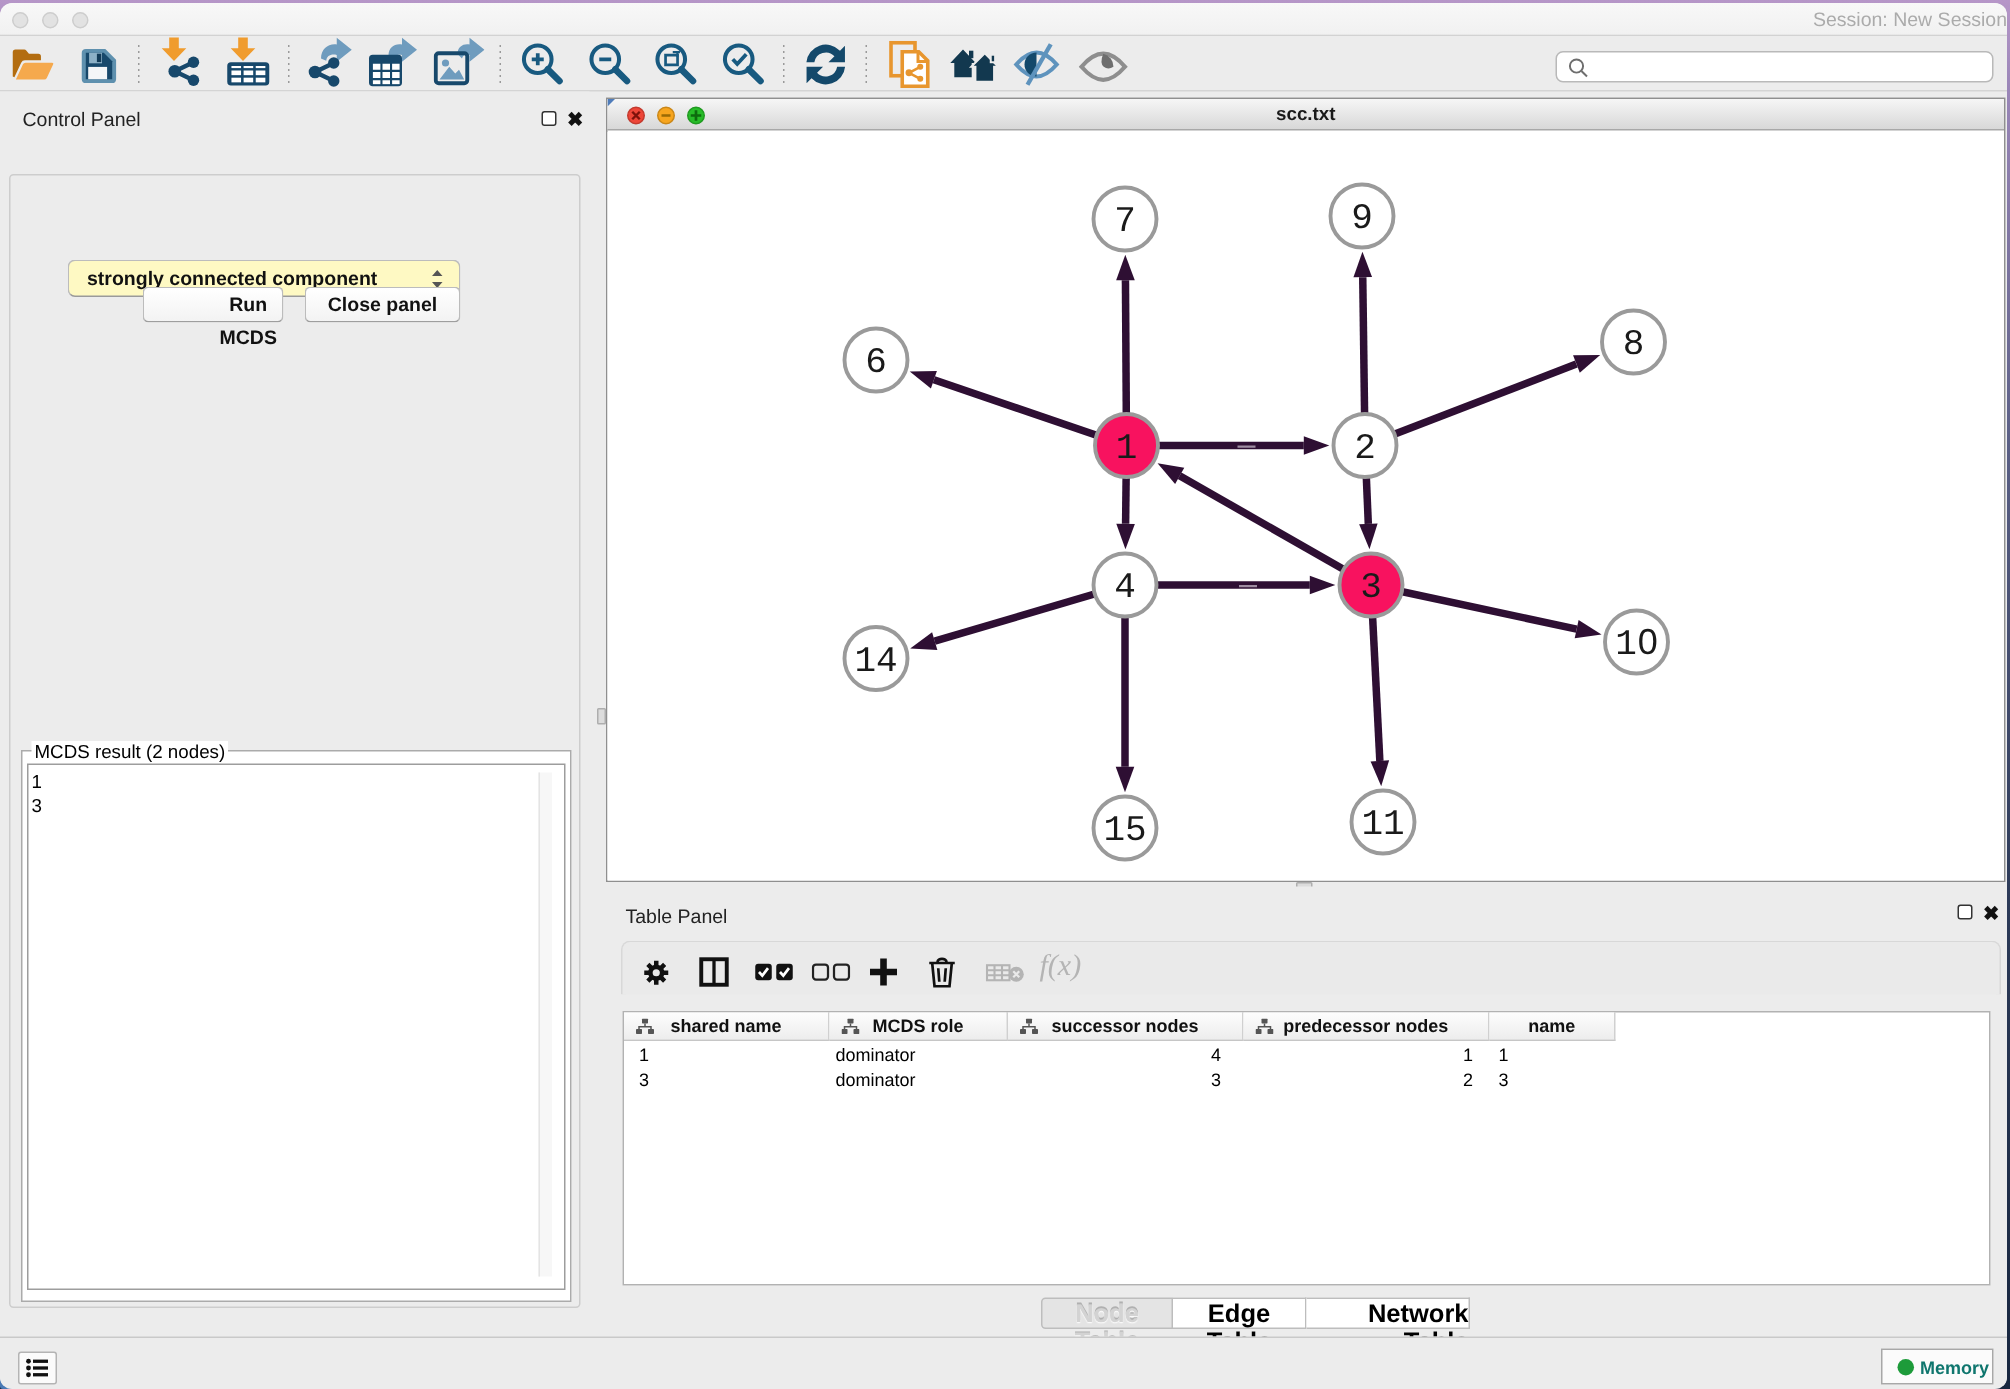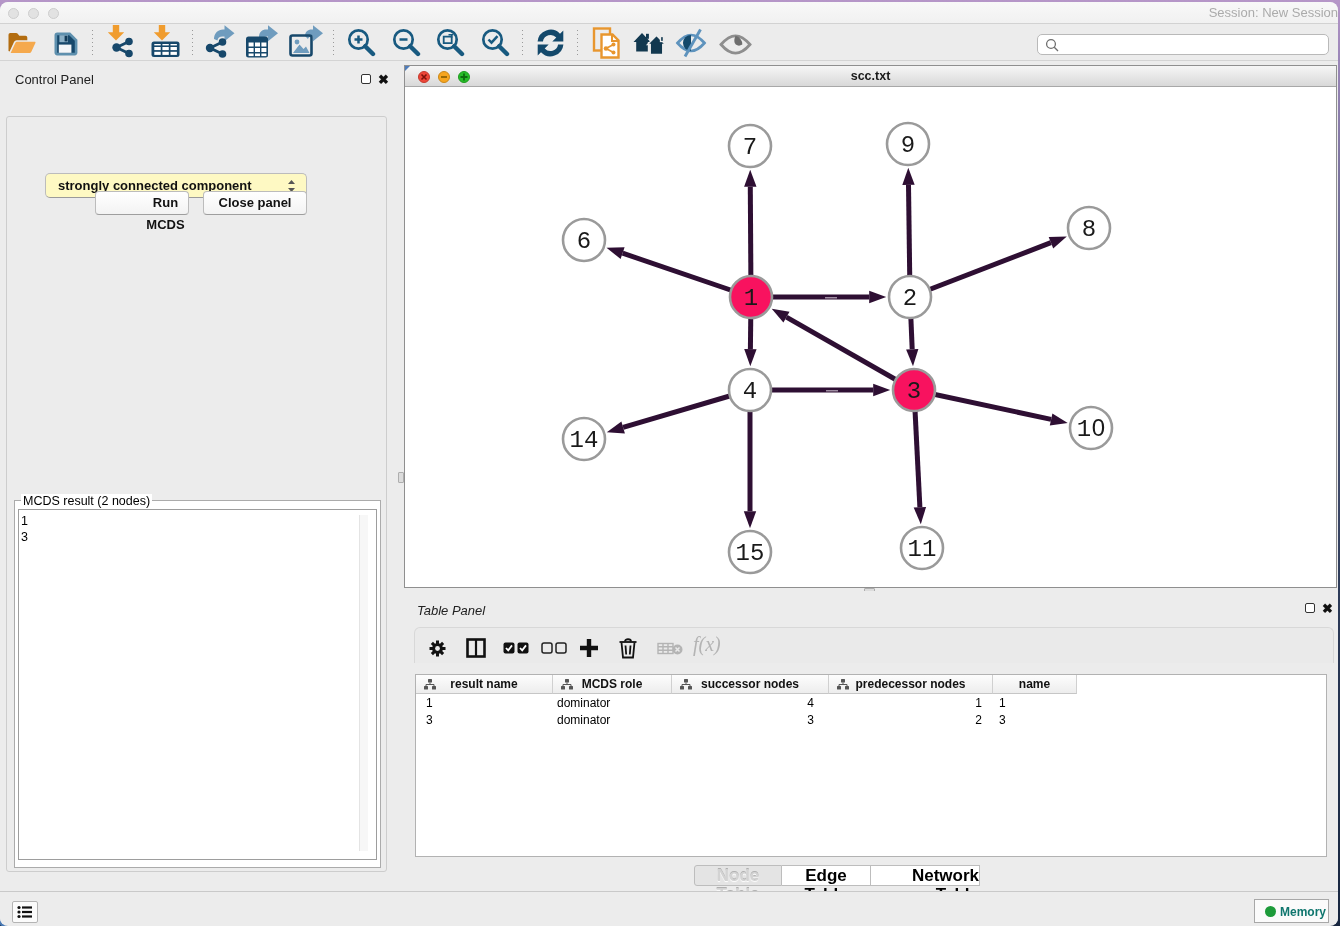--- a/index.html
+++ b/index.html
@@ -36,21 +36,21 @@
 #vsplit-handle{position:absolute;left:398px;top:470px;width:6px;height:11px;background:#dcdcdc;border:1px solid #aeaeae;border-radius:1px;}
 #hsplit-handle{position:absolute;left:864px;top:586px;width:11px;height:6px;background:#dcdcdc;border:1px solid #aeaeae;border-radius:1px;}
 
 #netwin{position:absolute;left:404px;top:63px;width:933px;height:523px;border:1px solid #8f8f8f;background:#fff;}
 #nettitle{position:absolute;left:0;top:0;width:931px;height:21px;background:linear-gradient(#f6f6f6,#d8d8d8);border-bottom:1px solid #a8a8a8;}
 #nettitle .t{position:absolute;width:100%;text-align:center;top:3px;font-size:12.5px;font-weight:bold;color:#1a1a1a;}
 .mac{position:absolute;top:4.5px;width:12px;height:12px;border-radius:50%;}
 #netcanvas{position:absolute;left:0;top:22px;width:931px;height:499px;background:#fff;}
 
 #tpanel{position:absolute;left:404px;top:589px;width:934px;height:300px;background:#ececec;}
-#tpanel .hdr{position:absolute;left:13px;top:12px;font-size:13px;color:#222;font-style:italic;}
+#tpanel .hdr{position:absolute;left:13px;top:12px;font-size:13px;color:#222;}
 #ttoolbar{position:absolute;left:10px;top:36px;width:920px;height:36px;background:#eaeaea;border:1px solid #d8d8d8;border-radius:6px 6px 0 0;border-bottom:none;}
 #ttable{position:absolute;left:11px;top:83px;width:912px;height:183px;background:#fff;border:1px solid #b2b2b2;}
 .thead{position:absolute;left:0;top:0;height:19px;background:linear-gradient(#fdfdfd,#ededed);border-right:1px solid #d0d0d0;border-bottom:1px solid #c6c6c6;font-size:12px;font-weight:bold;color:#111;text-align:center;line-height:18px;}
 .tcell{position:absolute;font-size:12px;color:#000;height:17px;line-height:17px;}
 .btabs{position:absolute;left:290px;top:274px;display:flex;}
 .btab{height:21px;background:#fff;border:1px solid #bdbdbd;border-left:none;font-size:17px;font-weight:bold;color:#000;padding:0 13px;line-height:19px;}
 .btab.first{border-left:1px solid #bdbdbd;border-radius:3px 0 0 3px;}
 .btab.last{border-radius:0 3px 3px 0;margin-top:30px;}
 .btab.sel{background:#e4e4e4;color:#d3d3d3;text-shadow:0 1px 1px #fff, 0 -1px 0 #b0b0b0;border-radius:3px 0 0 3px;}
 
@@ -370,21 +370,21 @@
           <g stroke="#b4b4b4" stroke-width="1.4" fill="none">
             <rect x="1" y="1.5" width="15" height="10"></rect>
             <path d="M1 4.8 H16 M1 8.2 H16 M6 1.5 V11.5 M11 1.5 V11.5"></path>
           </g>
           <circle cx="20.5" cy="7.5" r="5" fill="#b4b4b4"></circle>
           <path d="M18.5 5.5 l4 4 M22.5 5.5 l-4 4" stroke="#eaeaea" stroke-width="1.5"></path>
         </svg>
       <div class="abs" style="left:278px;top:5px;font-family:'Liberation Serif',serif;font-style:italic;font-size:20px;color:#b4b4b4;">f(x)</div>
     </div>
     <div id="ttable">
-      <div class="thead" style="left:0;width:137px;">result name</div>
+      <div class="thead" style="left:0;width:137px;">shared name</div>
       <div class="thead" style="left:137px;width:119px;">MCDS role</div>
       <div class="thead" style="left:256px;width:157px;">successor nodes</div>
       <div class="thead" style="left:413px;width:164px;">predecessor nodes</div>
       <div class="thead" style="left:577px;width:84px;">name</div>
       <svg class="abs" style="left:8px;top:4px;" width="12" height="11" viewBox="0 0 12 11">
           <g fill="#555">
             <rect x="4" y="0" width="4" height="3.4" rx="0.5"></rect>
             <rect x="0" y="7" width="4" height="3.4" rx="0.5"></rect>
             <rect x="8" y="7" width="4" height="3.4" rx="0.5"></rect>
             <path d="M6 3.4 V5.5 M2 7 V5.5 H10 V7" stroke="#555" fill="none"></path>

